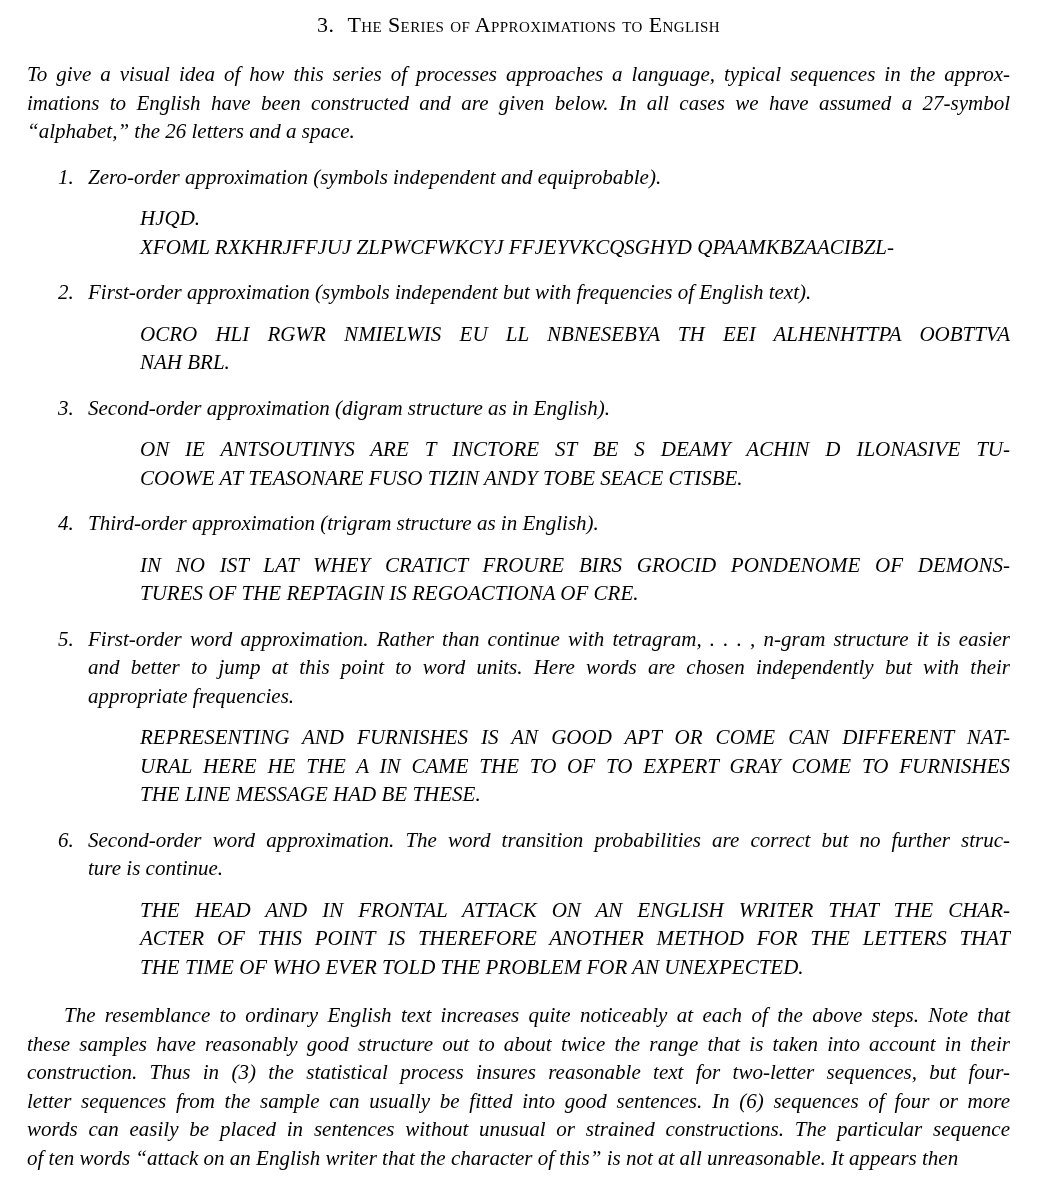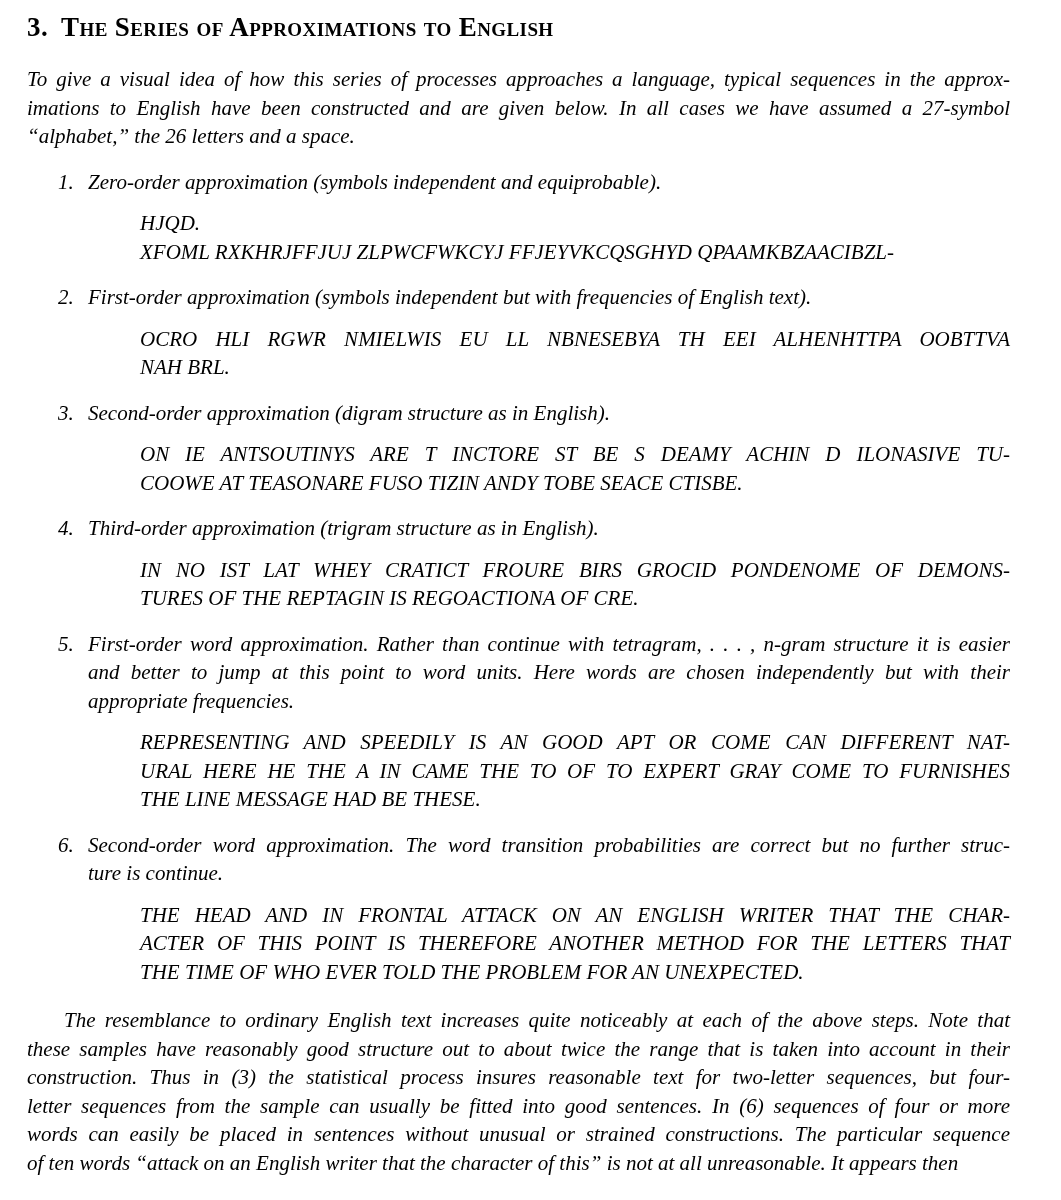--- a/index.html
+++ b/index.html
@@ -14,25 +14,25 @@
     color: #000000;
     font-family: "Liberation Serif", serif;
   }
   .page {
     box-sizing: border-box;
     width: 1061px;
     height: 1200px;
     padding: 10px 51px 0 27px;
   }
   .title {
-    font-size: 27px;
-    font-weight: bold;
+    font-size: 22px;
+    font-weight: normal;
     font-variant: small-caps;
     letter-spacing: 0.4px;
-    text-align: left;
+    text-align: center;
     margin: 2px 0 22px 0;
   }
   .title-num { margin-right: 13px; }
   .para, .item {
     font-size: 21px;
     line-height: 28.5px;
     font-style: italic;
   }
   .line {
     text-align: justify;
@@ -127,21 +127,21 @@
 
   <div class="item">
     <div class="item-num">5.</div>
     <div class="item-body">
       <div class="item-label">
           <div class="line">First-order word approximation. Rather than continue with tetragram, . . . , n-gram structure it is easier</div>
           <div class="line">and better to jump at this point to word units. Here words are chosen independently but with their</div>
           <div class="line">appropriate frequencies.</div>
         </div>
       <div class="item-sample">
-          <div class="line">REPRESENTING AND SPEEDILY IS AN GOOD APT OR COME CAN DIFFERENT NAT-</div>
+          <div class="line">REPRESENTING AND FURNISHES IS AN GOOD APT OR COME CAN DIFFERENT NAT-</div>
           <div class="line">URAL HERE HE THE A IN CAME THE TO OF TO EXPERT GRAY COME TO FURNISHES</div>
           <div class="line">THE LINE MESSAGE HAD BE THESE.</div>
         </div>
     </div>
   </div>
 
   <div class="item">
     <div class="item-num">6.</div>
     <div class="item-body">
       <div class="item-label">

